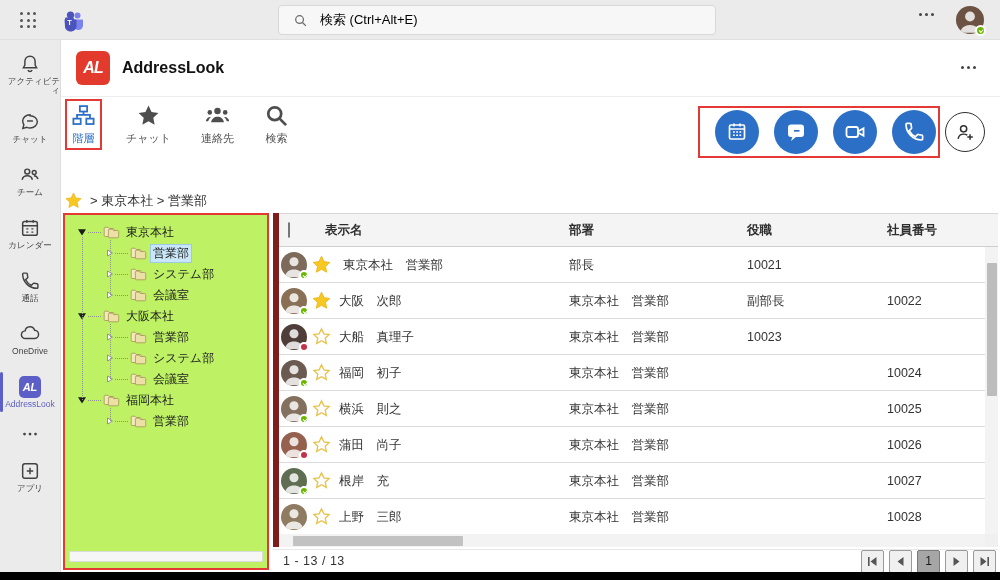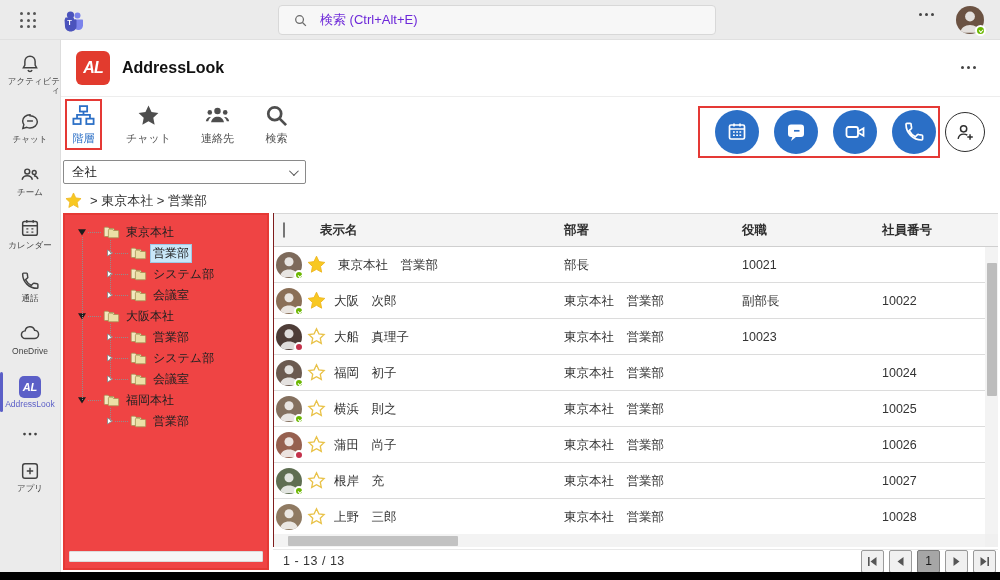--- a/index.html
+++ b/index.html
@@ -5,21 +5,21 @@
   * { margin:0; padding:0; box-sizing:border-box; }
   html,body { width:1000px; height:580px; overflow:hidden; background:#fff;
     font-family:"Liberation Sans","DejaVu Sans",sans-serif; position:relative; }
   svg { display:block; }
 
   
   .topbar{position:absolute;left:0;top:0;width:1000px;height:40px;background:#ebebeb;border-bottom:1px solid #e0e0e0;}
   .waffle{position:absolute;left:20px;top:12px;width:17px;height:17px;display:grid;grid-template-columns:repeat(3,1fr);gap:3px;cursor:pointer;}
   .waffle i{width:3px;height:3px;background:#555;border-radius:50%;}
   .teams-logo{position:absolute;left:62px;top:8px;width:24px;height:24px;}
-  .search{position:absolute;left:278px;top:5px;width:438px;height:30px;background:#f7f7f7;border:1px solid #d8d8d8;border-radius:4px;display:flex;align-items:center;gap:12px;padding-left:14px;color:#6d28d9;font-size:13px;}
+  .search{position:absolute;left:278px;top:5px;width:438px;height:30px;background:#f7f7f7;border:1px solid #d8d8d8;border-radius:4px;display:flex;align-items:center;gap:12px;padding-left:14px;color:#000000;font-size:13px;}
   .tb-more{position:absolute;right:66px;top:13px;display:flex;gap:3px;cursor:pointer;}
   .tb-more i,.app-more i{width:3px;height:3px;background:#444;border-radius:50%;}
   .tb-avatar{position:absolute;right:16px;top:6px;width:28px;height:28px;border-radius:50%;background:#6b5242;overflow:visible;cursor:pointer;}
   .tb-avatar .ph{width:28px;height:28px;border-radius:50%;overflow:hidden;}
   .badge{position:absolute;width:11px;height:11px;border-radius:50%;border:2px solid #fff;right:-2px;bottom:-2px;}
   .badge.available{background:#6bb700;}
   .badge.available::after{content:"";position:absolute;left:2px;top:2.2px;width:3px;height:1.6px;border-left:1.2px solid #fff;border-bottom:1.2px solid #fff;transform:rotate(-45deg);}
   .badge.busy{background:#c4314b;}
 
   
@@ -55,33 +55,33 @@
 
   
   .select{position:absolute;left:2px;top:120px;width:243px;height:24px;border:1px solid #8a8a8a;border-radius:2px;background:#fff;display:flex;align-items:center;padding-left:8px;font-size:12.5px;color:#1a1a1a;cursor:pointer;}
   .select .chev{position:absolute;right:9px;top:8px;width:7px;height:7px;border-right:1.6px solid #555;border-bottom:1.6px solid #555;transform:rotate(45deg) translateY(-2px);}
 
   
   .crumb{position:absolute;left:3px;top:151px;display:flex;align-items:center;gap:7px;font-size:13px;color:#333;}
   .crumb svg{width:19px;height:19px;}
 
   
-  .tree{position:absolute;left:2px;top:173px;width:206px;height:357px;border:2px solid #e53935;background:#ef4444;overflow:hidden;}
+  .tree{position:absolute;left:2px;top:173px;width:206px;height:357px;border:2px solid #e53935;background:#bef264;overflow:hidden;}
   .trow{position:relative;height:21px;display:flex;align-items:center;font-size:12px;color:#222;cursor:pointer;white-space:nowrap;}
   .trow .mark0{position:absolute;left:12px;width:10px;height:10px;}
   .trow .mark1{position:absolute;left:41px;width:8px;height:8px;}
   .trow .hdots{position:absolute;height:1px;border-top:1px dotted #8f8f8f;}
   .trow .fold{position:absolute;width:17px;height:13px;}
   .trow .tlabel{position:absolute;padding:1px 3px;}
   .trow.sel .tlabel{background:#c9e7f8;border:1px solid #9ec9e6;padding:0 2px;}
   .vline{position:absolute;width:1px;border-left:1px dotted #8f8f8f;}
   .tree-hbar{position:absolute;left:4px;right:4px;bottom:6px;height:11px;background:#f6f6f6;border:1px solid #dcdcdc;border-radius:1px;}
 
   
-  .table{position:absolute;left:212px;top:173px;width:725px;height:334px;background:#fff;border-left:1px solid #7f1d1d;}
+  .table{position:absolute;left:212px;top:173px;width:725px;height:334px;background:#fff;border-left:6px solid #7f1d1d;}
   .thead{display:grid;grid-template-columns:44px 238px 178px 140px 1fr;height:34px;background:#f4f4f4;border-top:1px solid #d7d7d7;border-bottom:1px solid #cfcfcf;align-items:center;font-size:12.5px;font-weight:bold;color:#2e2e2e;}
   .thead .cb{width:13px;height:13px;border:1px solid #767676;border-radius:2px;background:#fff;margin-left:9px;cursor:pointer;}
   .thead .hc{padding-left:8px;}
   .thead .hc.first{padding-left:2px;}
   .rows{position:absolute;top:34px;left:0;right:13px;bottom:13px;overflow:hidden;}
   .tbl-row{display:grid;grid-template-columns:56px 226px 178px 140px 1fr;height:36px;border-bottom:1px solid #dcdcdc;align-items:center;font-size:12.5px;color:#333;cursor:pointer;}
   .avcell{position:relative;height:36px;}
   .avatar{position:absolute;left:2px;top:5px;width:26px;height:26px;border-radius:50%;overflow:visible;}
   .avatar .ph{width:26px;height:26px;border-radius:50%;overflow:hidden;}
   .avatar .badge{width:10px;height:10px;}
@@ -328,24 +328,20 @@
       </div>
     </div>
   <div class="add-btn" id="addbtn">
     <svg viewBox="0 0 24 24" fill="none" stroke="#2f2f2f" stroke-width="1.6">
         <circle cx="10.5" cy="8.5" r="3.4"></circle>
         <path d="M4.5 19.5c.6-3.4 3-5.2 6-5.2 1.5 0 2.9.4 4 1.2"></path>
         <path d="M17.5 14.5v6M14.5 17.5h6"></path>
       </svg>
   </div>
 
-  <div class="select">
-    <span>全社</span>
-    <span class="chev"></span>
-  </div>
 
   <div class="crumb">
     <svg viewBox="0 0 24 24">
         <path d="M12 2.5l2.9 6.2 6.6.9-4.9 4.6 1.3 6.6-5.9-3.3-5.9 3.3 1.3-6.6-4.9-4.6 6.6-.9z" fill="#f8c822" stroke="#edb51e"></path>
       </svg>
     <span id="crumb-text">&gt; 東京本社  &gt; 営業部</span>
   </div>
 
   <div class="tree" id="tree">
     <div class="tree-hbar"></div>

